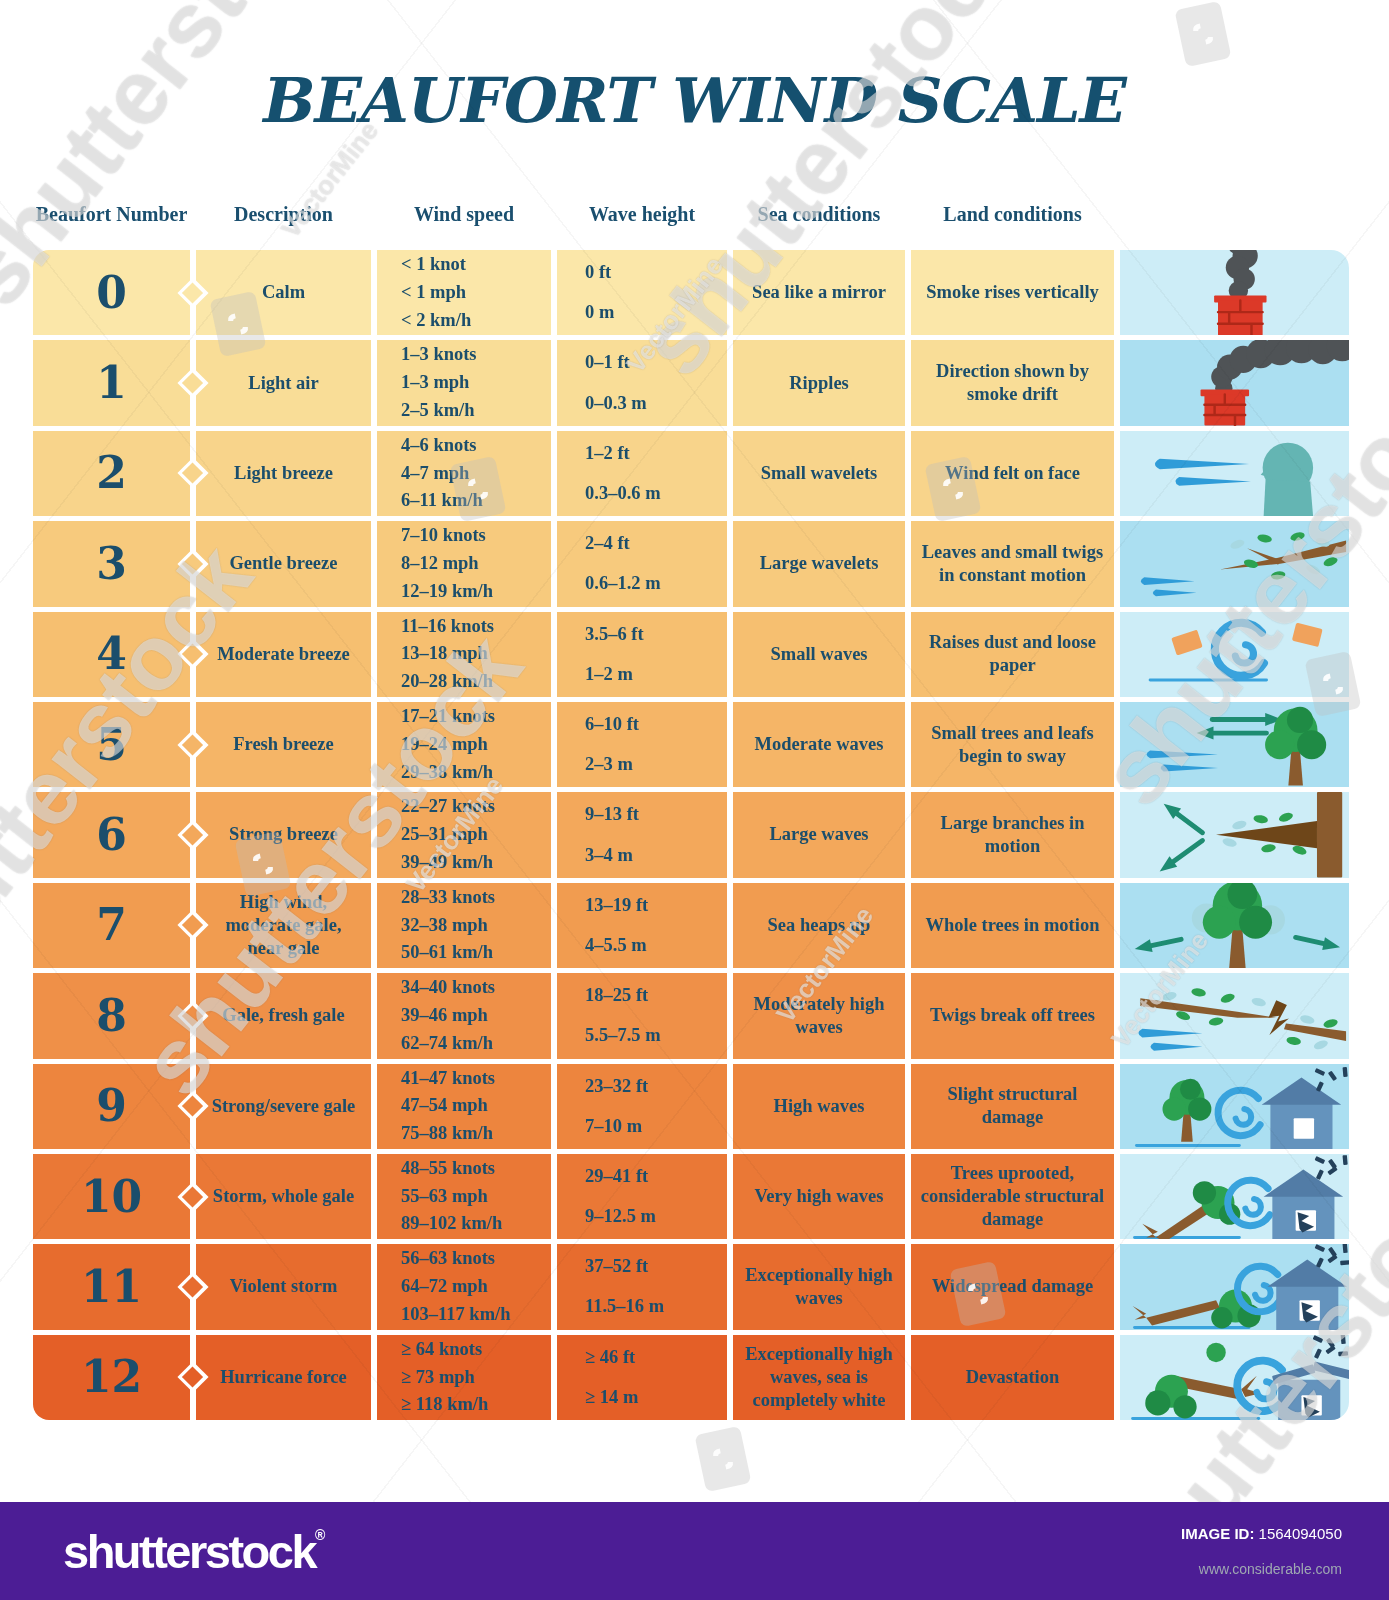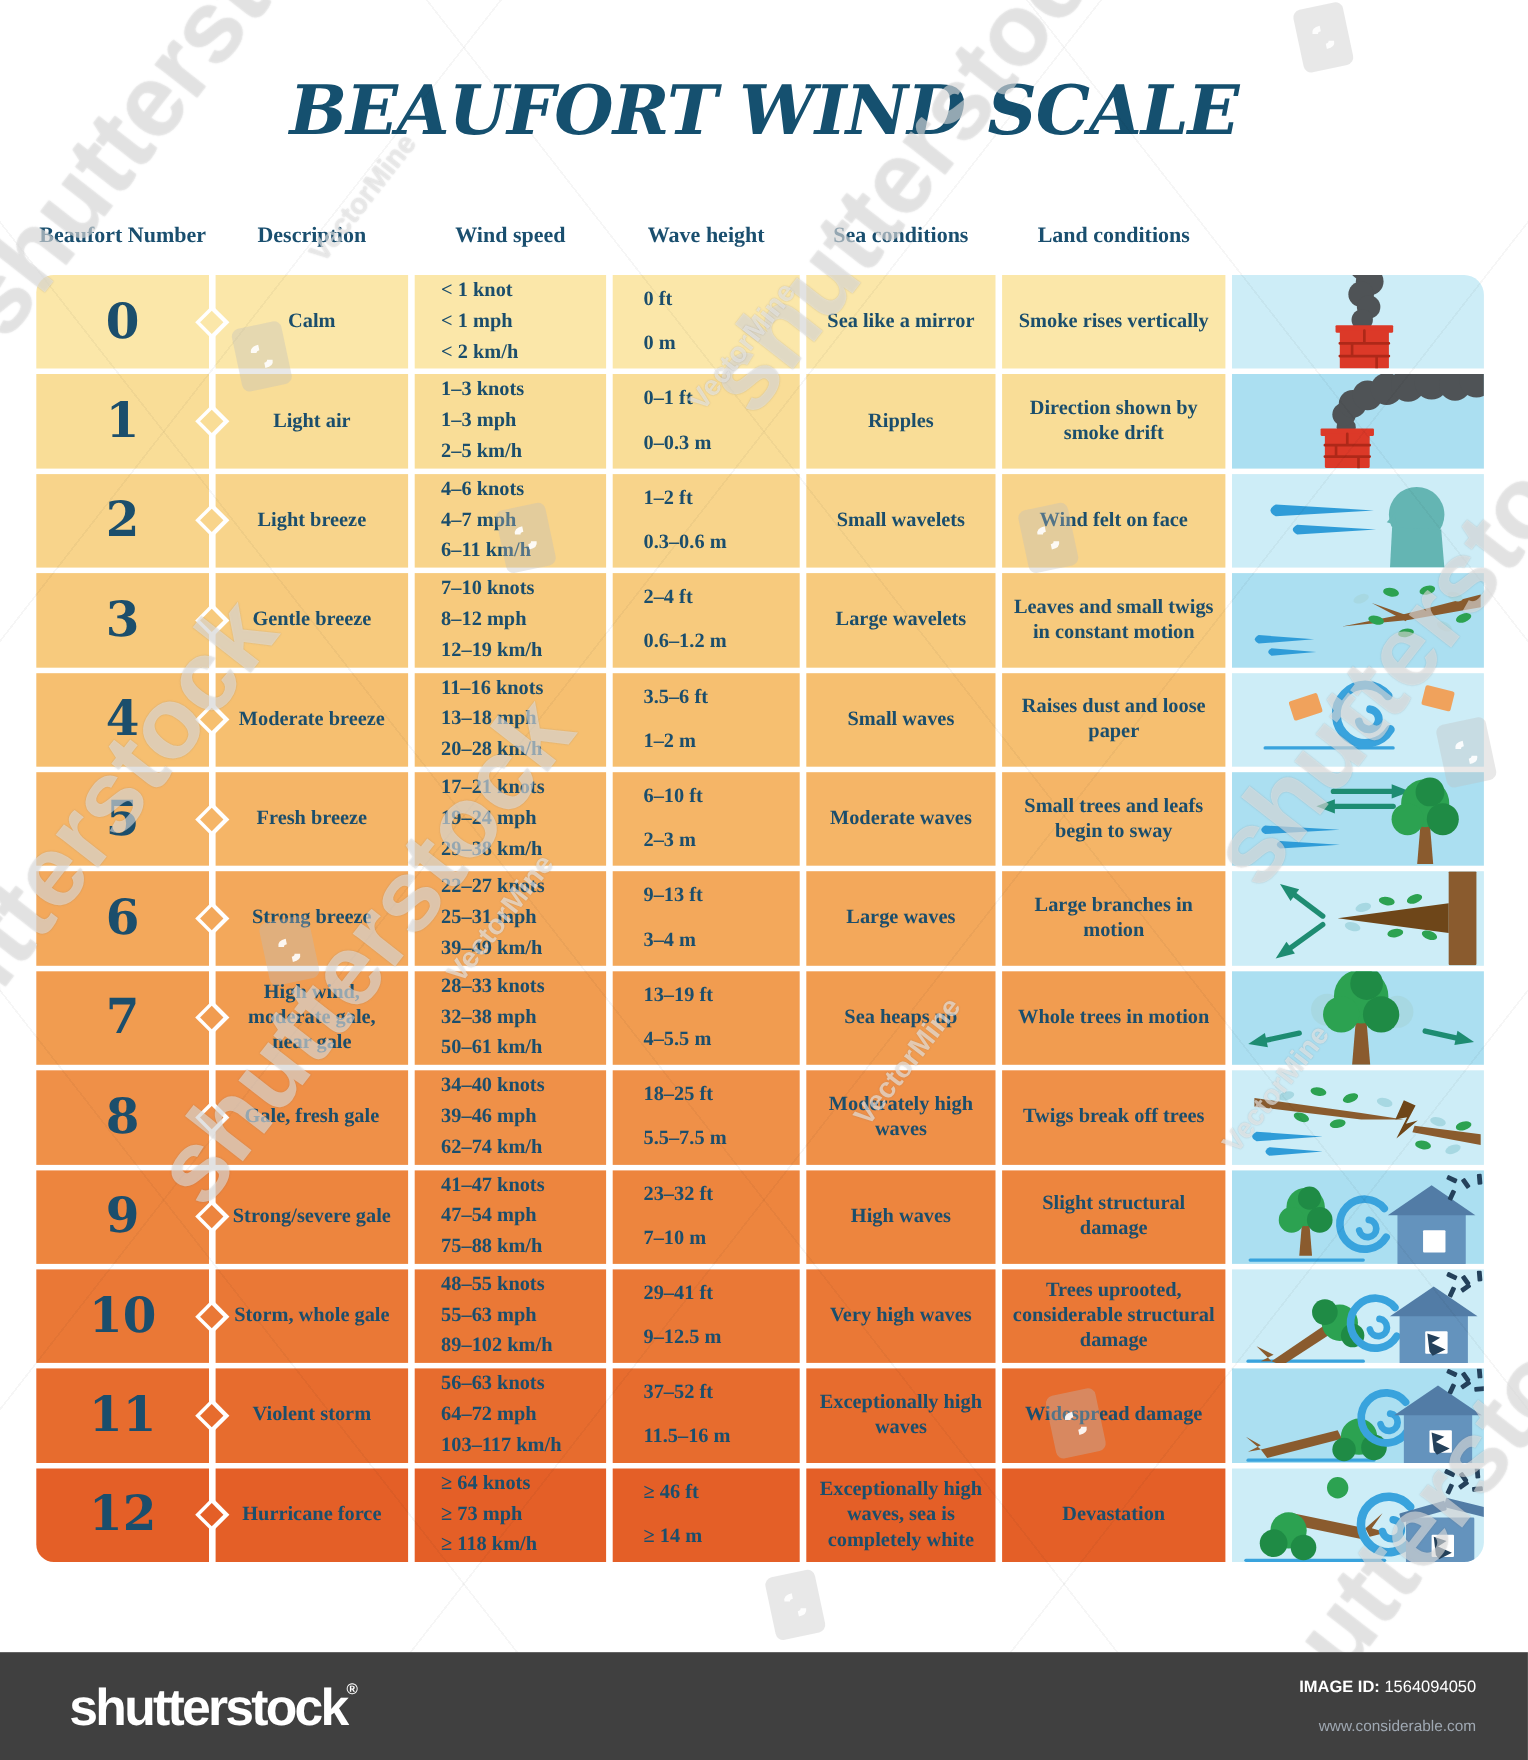--- a/index.html
+++ b/index.html
@@ -44,21 +44,21 @@
     font-family:"Liberation Sans",sans-serif;font-weight:bold;
     color:rgba(255,255,255,0.48);
     text-shadow:0 0 1px rgba(90,90,90,0.25), 0 0 2px rgba(120,120,120,0.15);}
   .wm-big{font-size:92px;}
   .wm-small{font-size:26px;font-weight:bold;color:rgba(255,255,255,0.55);}
   .wm-badge{position:absolute;width:46px;height:58px;border-radius:7px;
     background:rgba(190,190,190,0.35);z-index:50;pointer-events:none;
     display:flex;align-items:center;justify-content:center;}
   .wm-badge svg{width:26px;height:30px;}
   
-  .footer{position:absolute;left:0;top:1502px;width:100%;height:98px;background:#404040;
+  .footer{position:absolute;left:0;top:1502px;width:100%;height:98px;background:#4c1d95;
     z-index:60;display:flex;align-items:center;}
   .footer .logo{font-family:"Liberation Sans",sans-serif;font-weight:bold;font-size:47px;
     color:#ffffff;letter-spacing:-2.5px;margin-left:63px;}
   .footer .logo sup{font-size:14px;letter-spacing:0;vertical-align:28px;}
   .footer .meta{margin-left:auto;margin-right:47px;text-align:right;
     font-family:"Liberation Sans",sans-serif;}
   .footer .meta .id{font-size:15px;color:#ffffff;}
   .footer .meta .id .lbl{font-weight:bold;}
   .footer .meta .url{font-size:14px;color:#9FA8B2;margin-top:19px;}
 </style>

